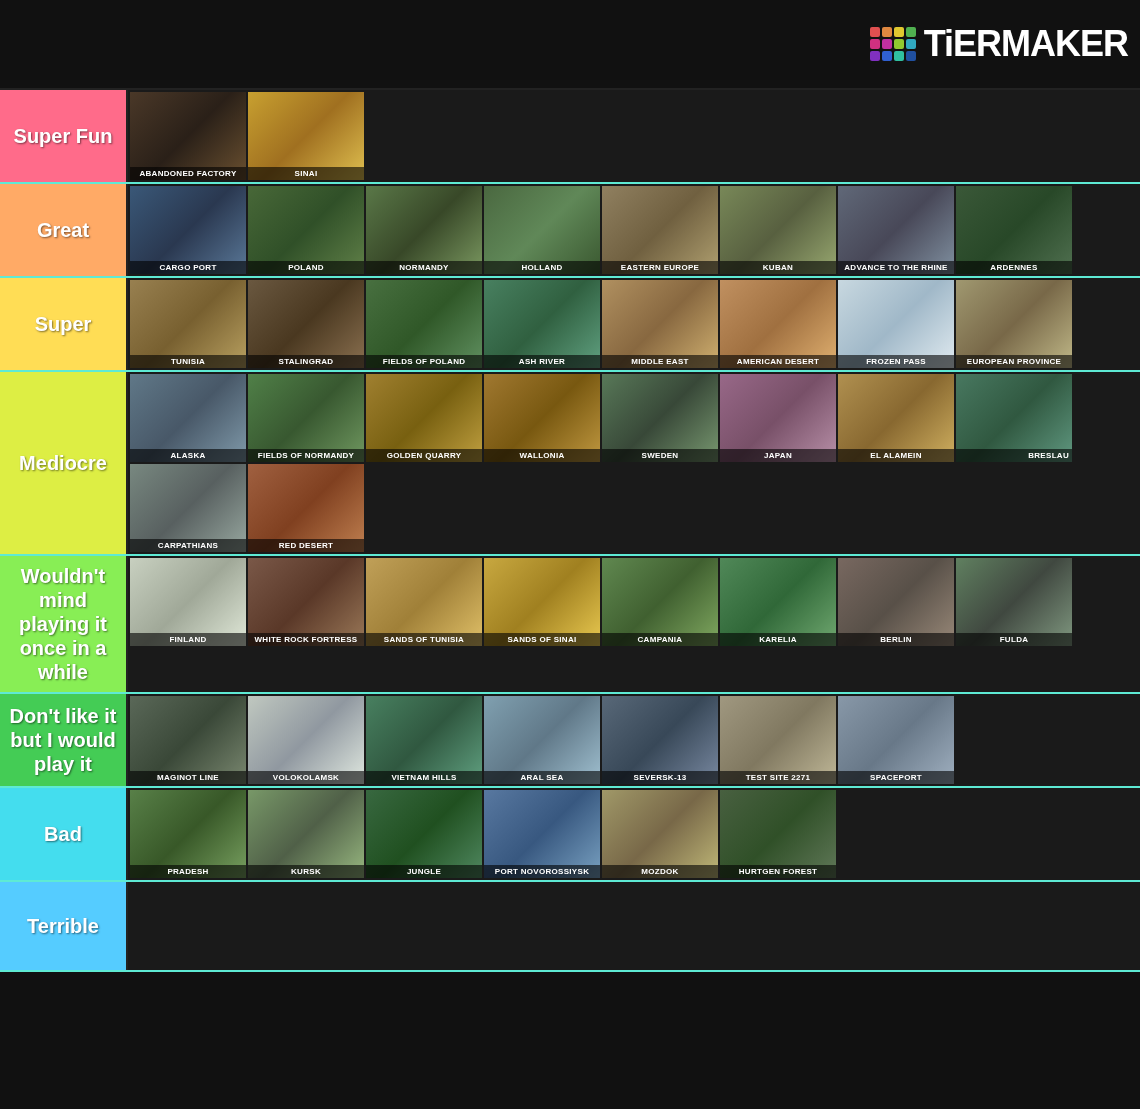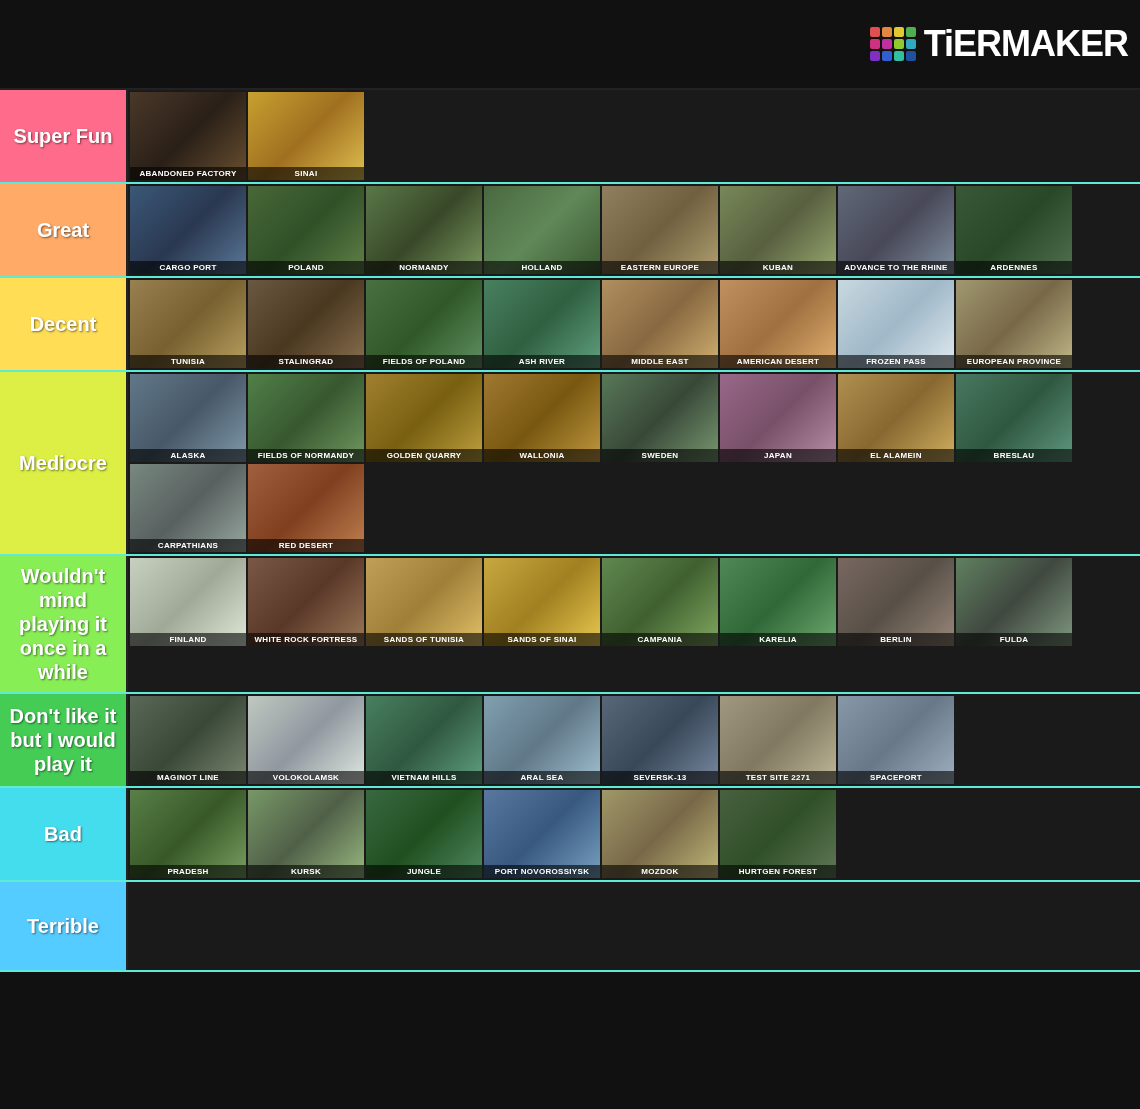--- a/index.html
+++ b/index.html
@@ -160,21 +160,21 @@
     .card-american-desert { background: linear-gradient(135deg, #c09060, #a07040, #e0b070); }
     .card-frozen-pass { background: linear-gradient(135deg, #c8d8e0, #a0b8c8, #e0eaf0); }
     .card-european-province { background: linear-gradient(135deg, #a09870, #786848, #c0b888); }
     .card-alaska { background: linear-gradient(135deg, #607888, #485868, #809aaa); }
     .card-fields-normandy { background: linear-gradient(135deg, #508048, #385830, #709860); }
     .card-golden-quarry { background: linear-gradient(135deg, #a08030, #786010, #c0a040); }
     .card-wallonia { background: linear-gradient(135deg, #a07830, #785810, #c09840); }
     .card-sweden { background: linear-gradient(135deg, #587858, #384838, #789870); }
     .card-japan { background: linear-gradient(135deg, #986888, #785068, #b890a8); }
     .card-el-alamein { background: linear-gradient(135deg, #b09050, #886830, #d0b060); }
-    .card-breslau { background: linear-gradient(135deg, #487860, #305840, #609880); }
+    .card-breslau { background: linear-gradient(135deg, #487860, #305840, #609880); text-align: right; }
     .card-carpathians { background: linear-gradient(135deg, #788880, #586060, #98a8a0); }
     .card-red-desert { background: linear-gradient(135deg, #a06040, #804020, #c08050); }
     .card-finland { background: linear-gradient(135deg, #c8d0c0, #a0a898, #e0e8d8); }
     .card-white-rock { background: linear-gradient(135deg, #7a5848, #5a3828, #9a7858); }
     .card-sands-tunisia { background: linear-gradient(135deg, #c0a058, #a08038, #e0c068); }
     .card-sands-sinai { background: linear-gradient(135deg, #c8a840, #a08020, #e8c850); }
     .card-campania { background: linear-gradient(135deg, #608850, #406030, #80a860); }
     .card-arctic { background: linear-gradient(135deg, #9ab0c0, #7898a8, #c0d0e0); }
     .card-karelia { background: linear-gradient(135deg, #508858, #306838, #70a870); padding-left: 40px; }
     .card-berlin { background: linear-gradient(135deg, #786860, #585048, #988878); }
@@ -273,21 +273,21 @@
           </div>
         </div>
         <div class="tier-card">
           <div class="tier-card-img card-ardennes">
             <div class="card-label">ARDENNES</div>
           </div>
         </div>
       </div>
     </div>
     <div class="tier-row">
-      <div class="tier-label tier-decent">Decent</div>
+      <div class="tier-label tier-decent">Super</div>
       <div class="tier-content">
         <div class="tier-card">
           <div class="tier-card-img card-tunisia">
             <div class="card-label">TUNISIA</div>
           </div>
         </div>
         <div class="tier-card">
           <div class="tier-card-img card-stalingrad">
             <div class="card-label">STALINGRAD</div>
           </div>

